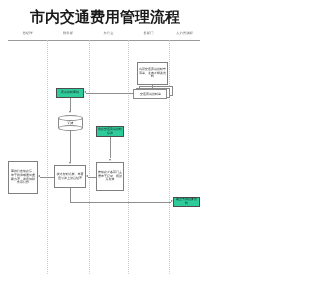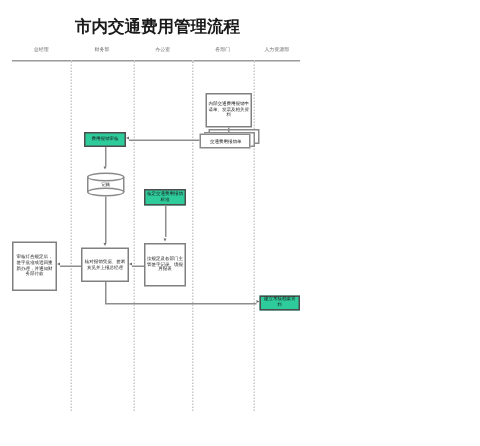--- a/index.html
+++ b/index.html
@@ -9,21 +9,21 @@
     font-family:"DejaVu Sans","Liberation Sans",sans-serif;
     overflow:hidden;
     position:relative;
   }
   #page{position:absolute;left:0;top:0;width:210px;height:297px;overflow:hidden;}
 
   
   .title{
     position:absolute;left:0;top:12px;width:210px;
     text-align:center;
-    font-size:11px;
+    font-size:15px;
     font-weight:bold;
     color:#1a1a1a;
     letter-spacing:0px;
     line-height:11px;
   }
 
   
   .lane-head{
     position:absolute;
     top:31px;

